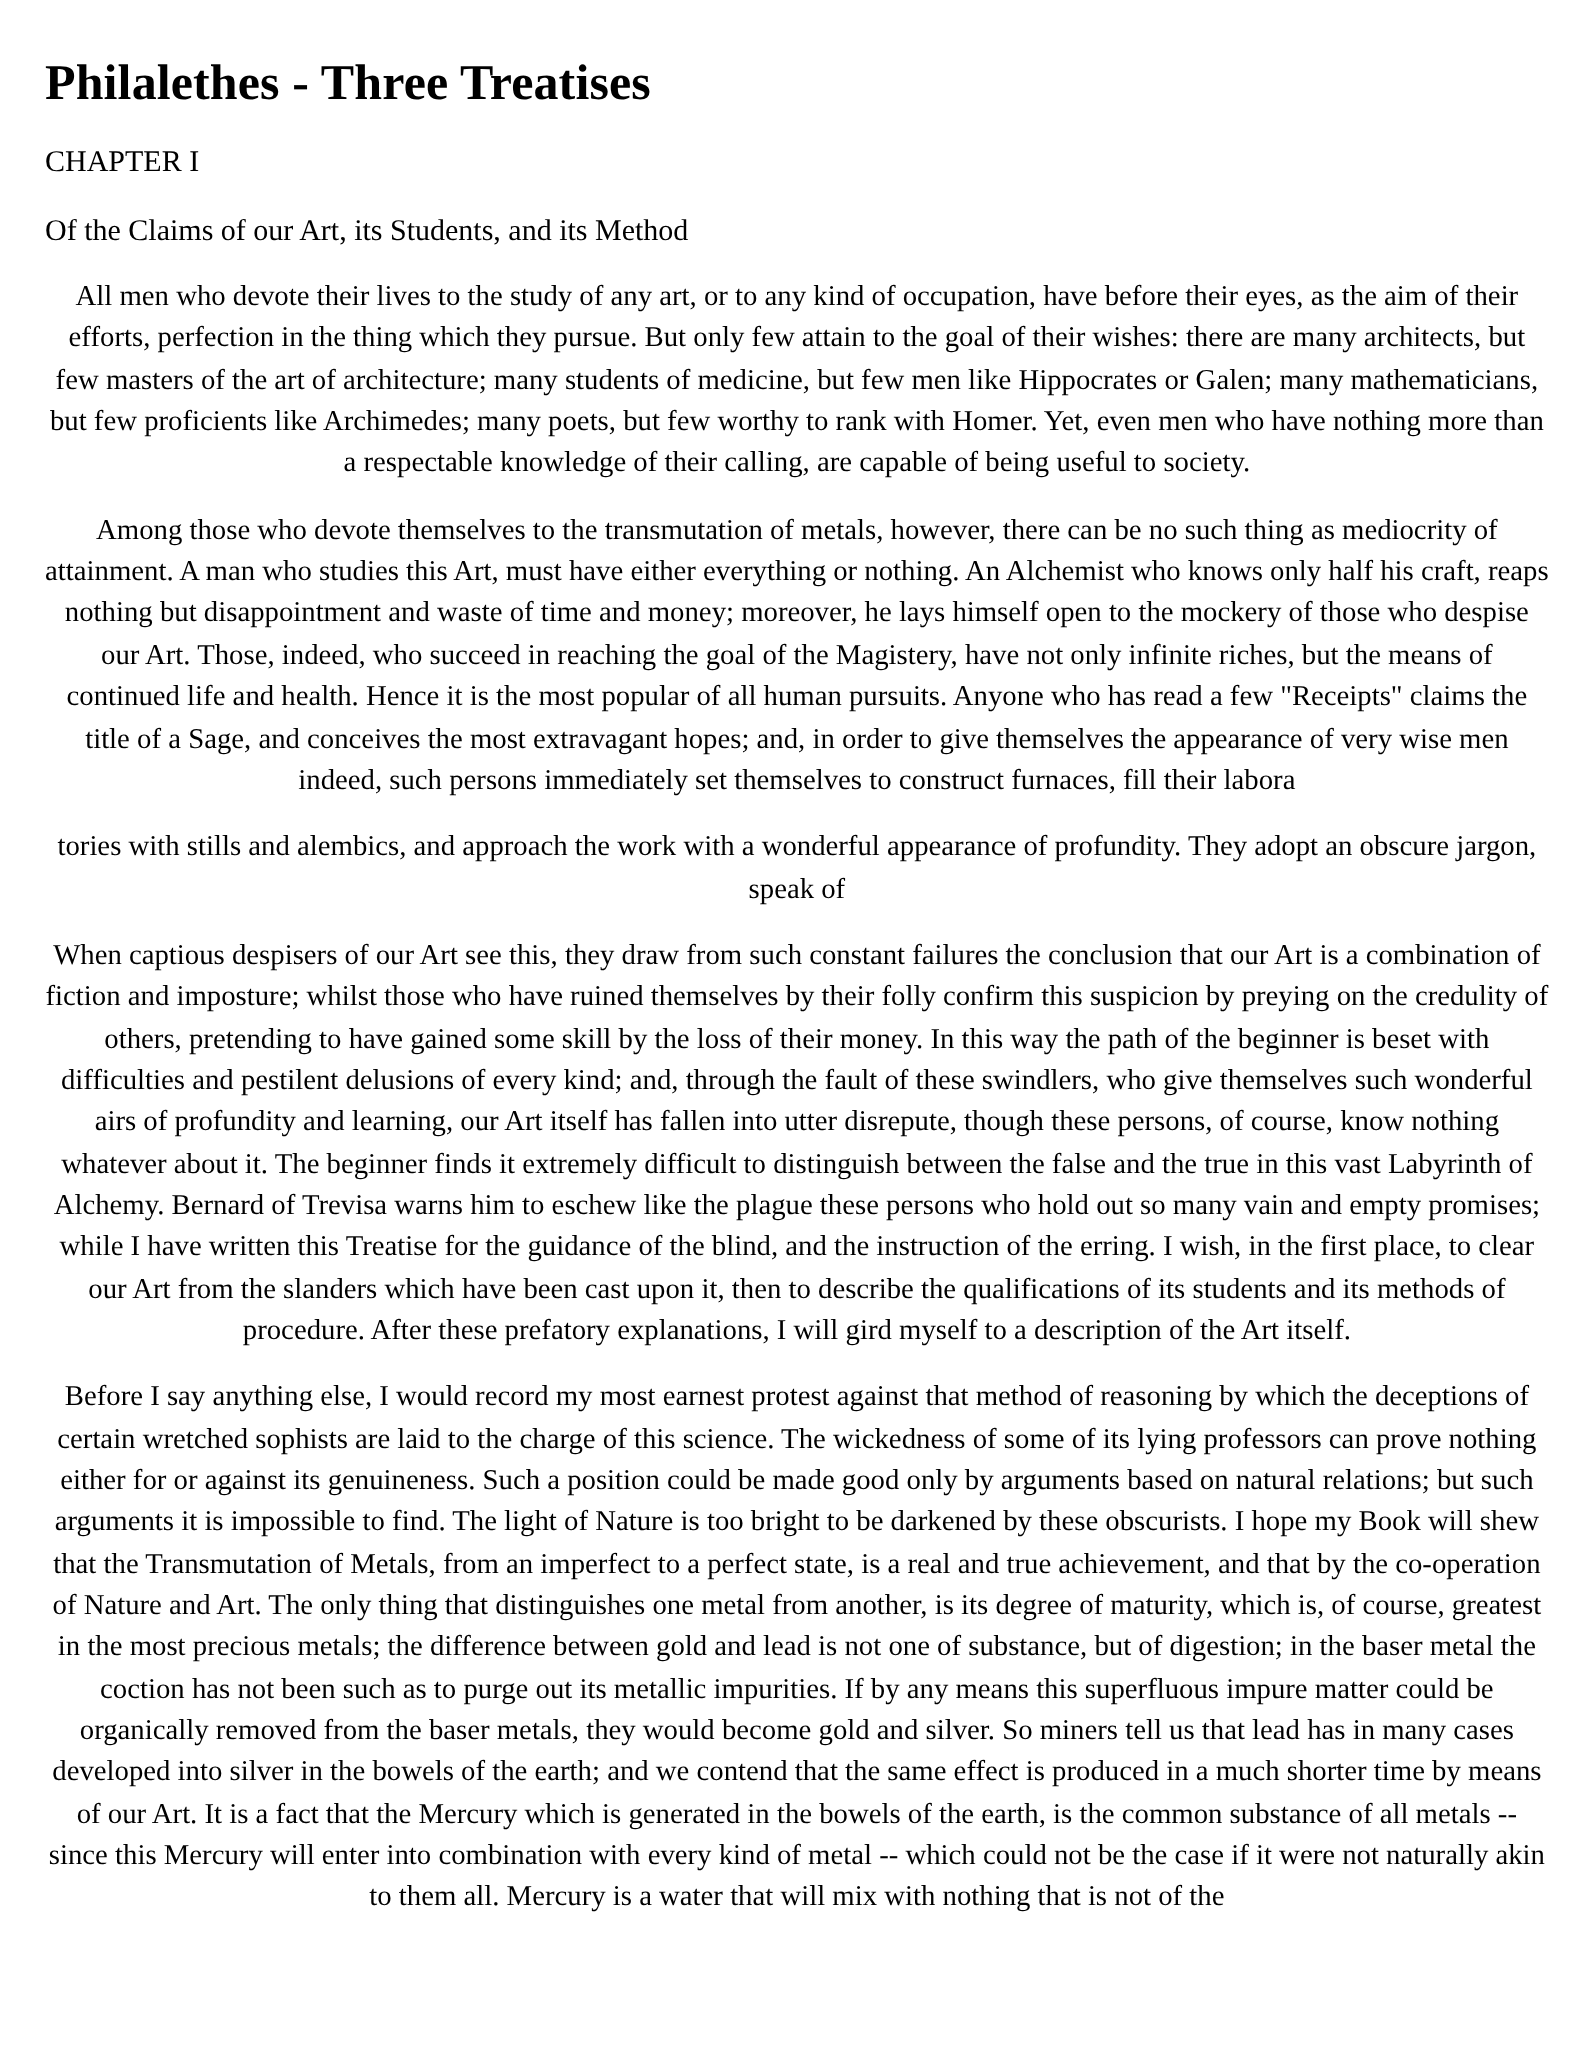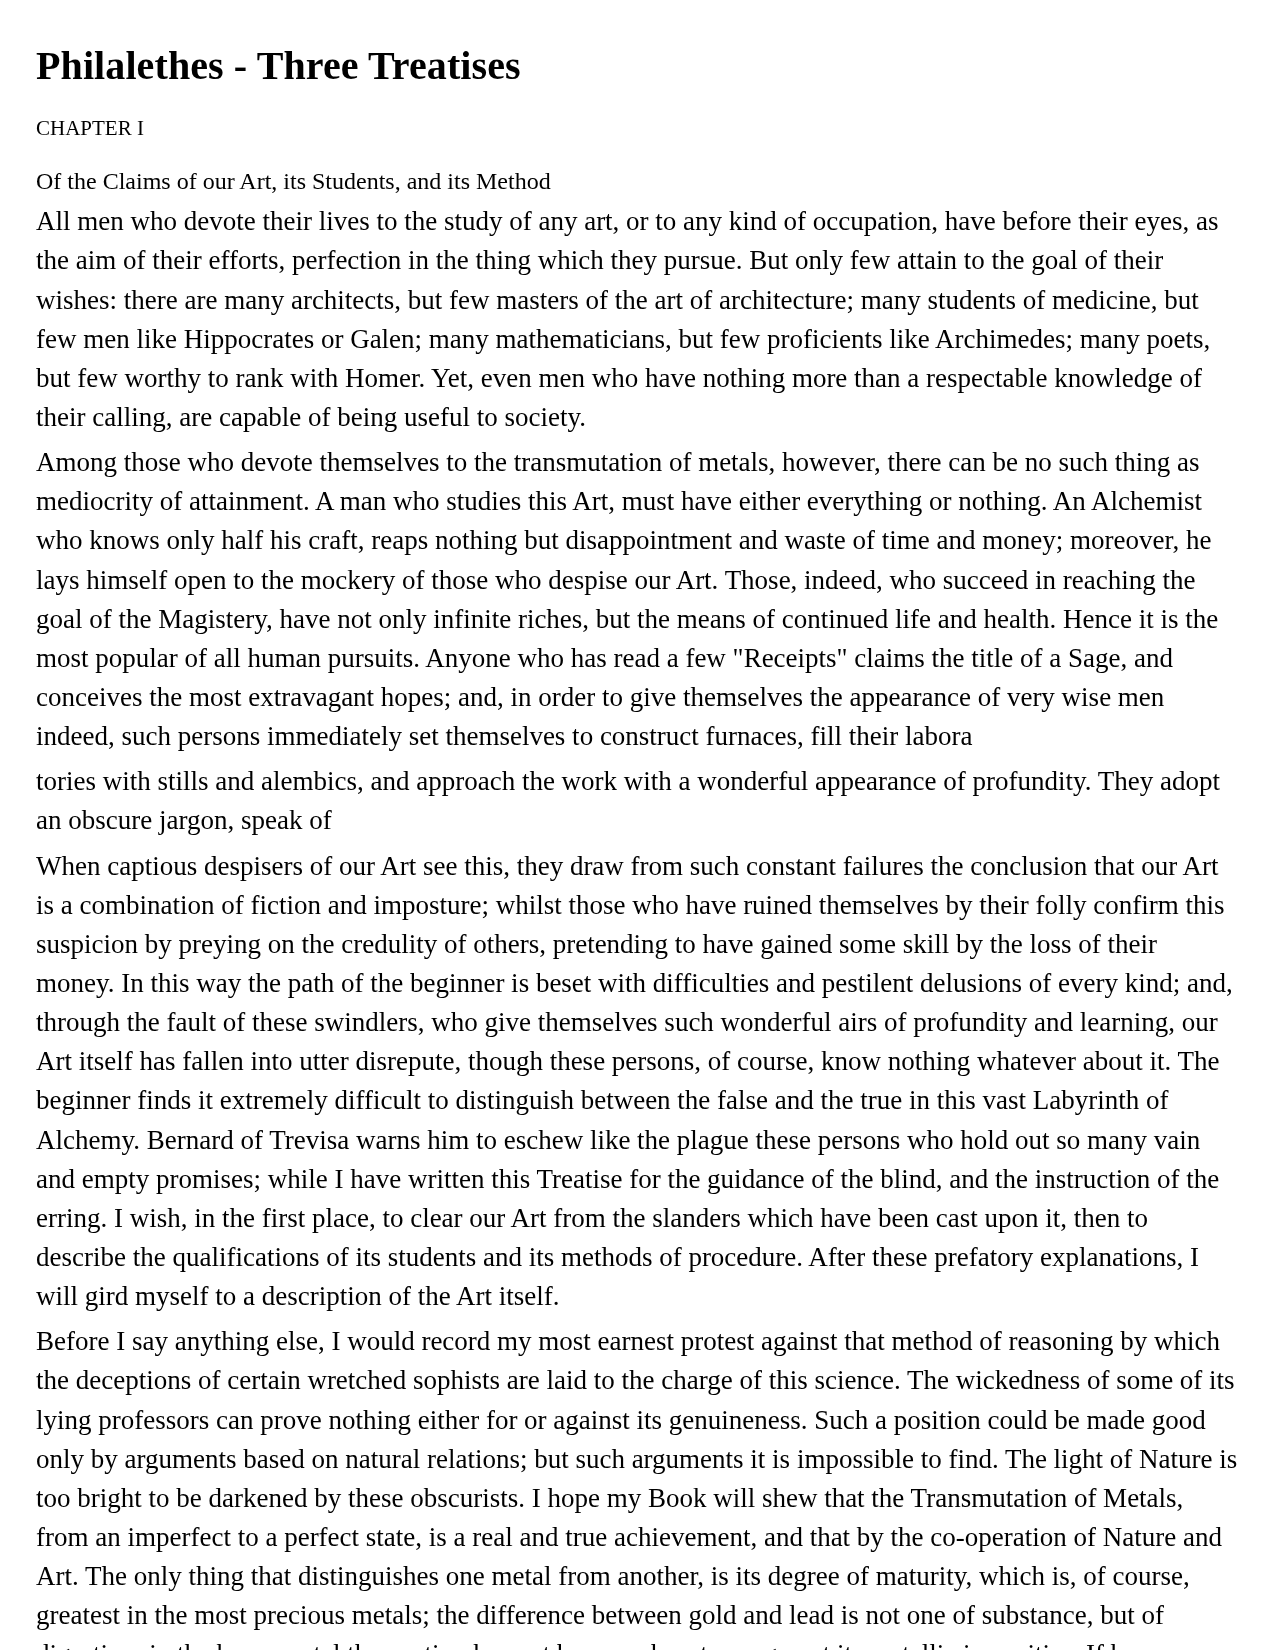--- a/index.html
+++ b/index.html
@@ -29,36 +29,36 @@
   }
   h1.book-title {
     font-family: "Liberation Serif", "DejaVu Serif", serif;
     font-size: 40px;
     line-height: 1.12;
     font-weight: bold;
     margin: 82px 0 0 0;
     letter-spacing: 0.1px;
   }
   p.chapter-label {
-    font-size: 21px;
+    font-size: 24px;
     line-height: 1.25;
     margin: 26px 0 0 0;
     font-weight: normal;
   }
   h3.section-title {
     font-size: 24px;
     line-height: 1.22;
     font-weight: normal;
     margin: 26px 0 0 0;
   }
   p.body-text {
-    font-size: 27px;
+    font-size: 23px;
     line-height: 1.45;
-    margin: 6px 0 0 0;
-    text-align: left;
+    margin: 20px 0 0 0;
+    text-align: center;
     hyphens: none;
   }
   p.body-text:first-of-type {
     margin-top: 24px;
   }
 </style>
 </head>
 <body style="background: rgb(255, 255, 255); color: rgb(0, 0, 0);">
 
 <div class="page">

